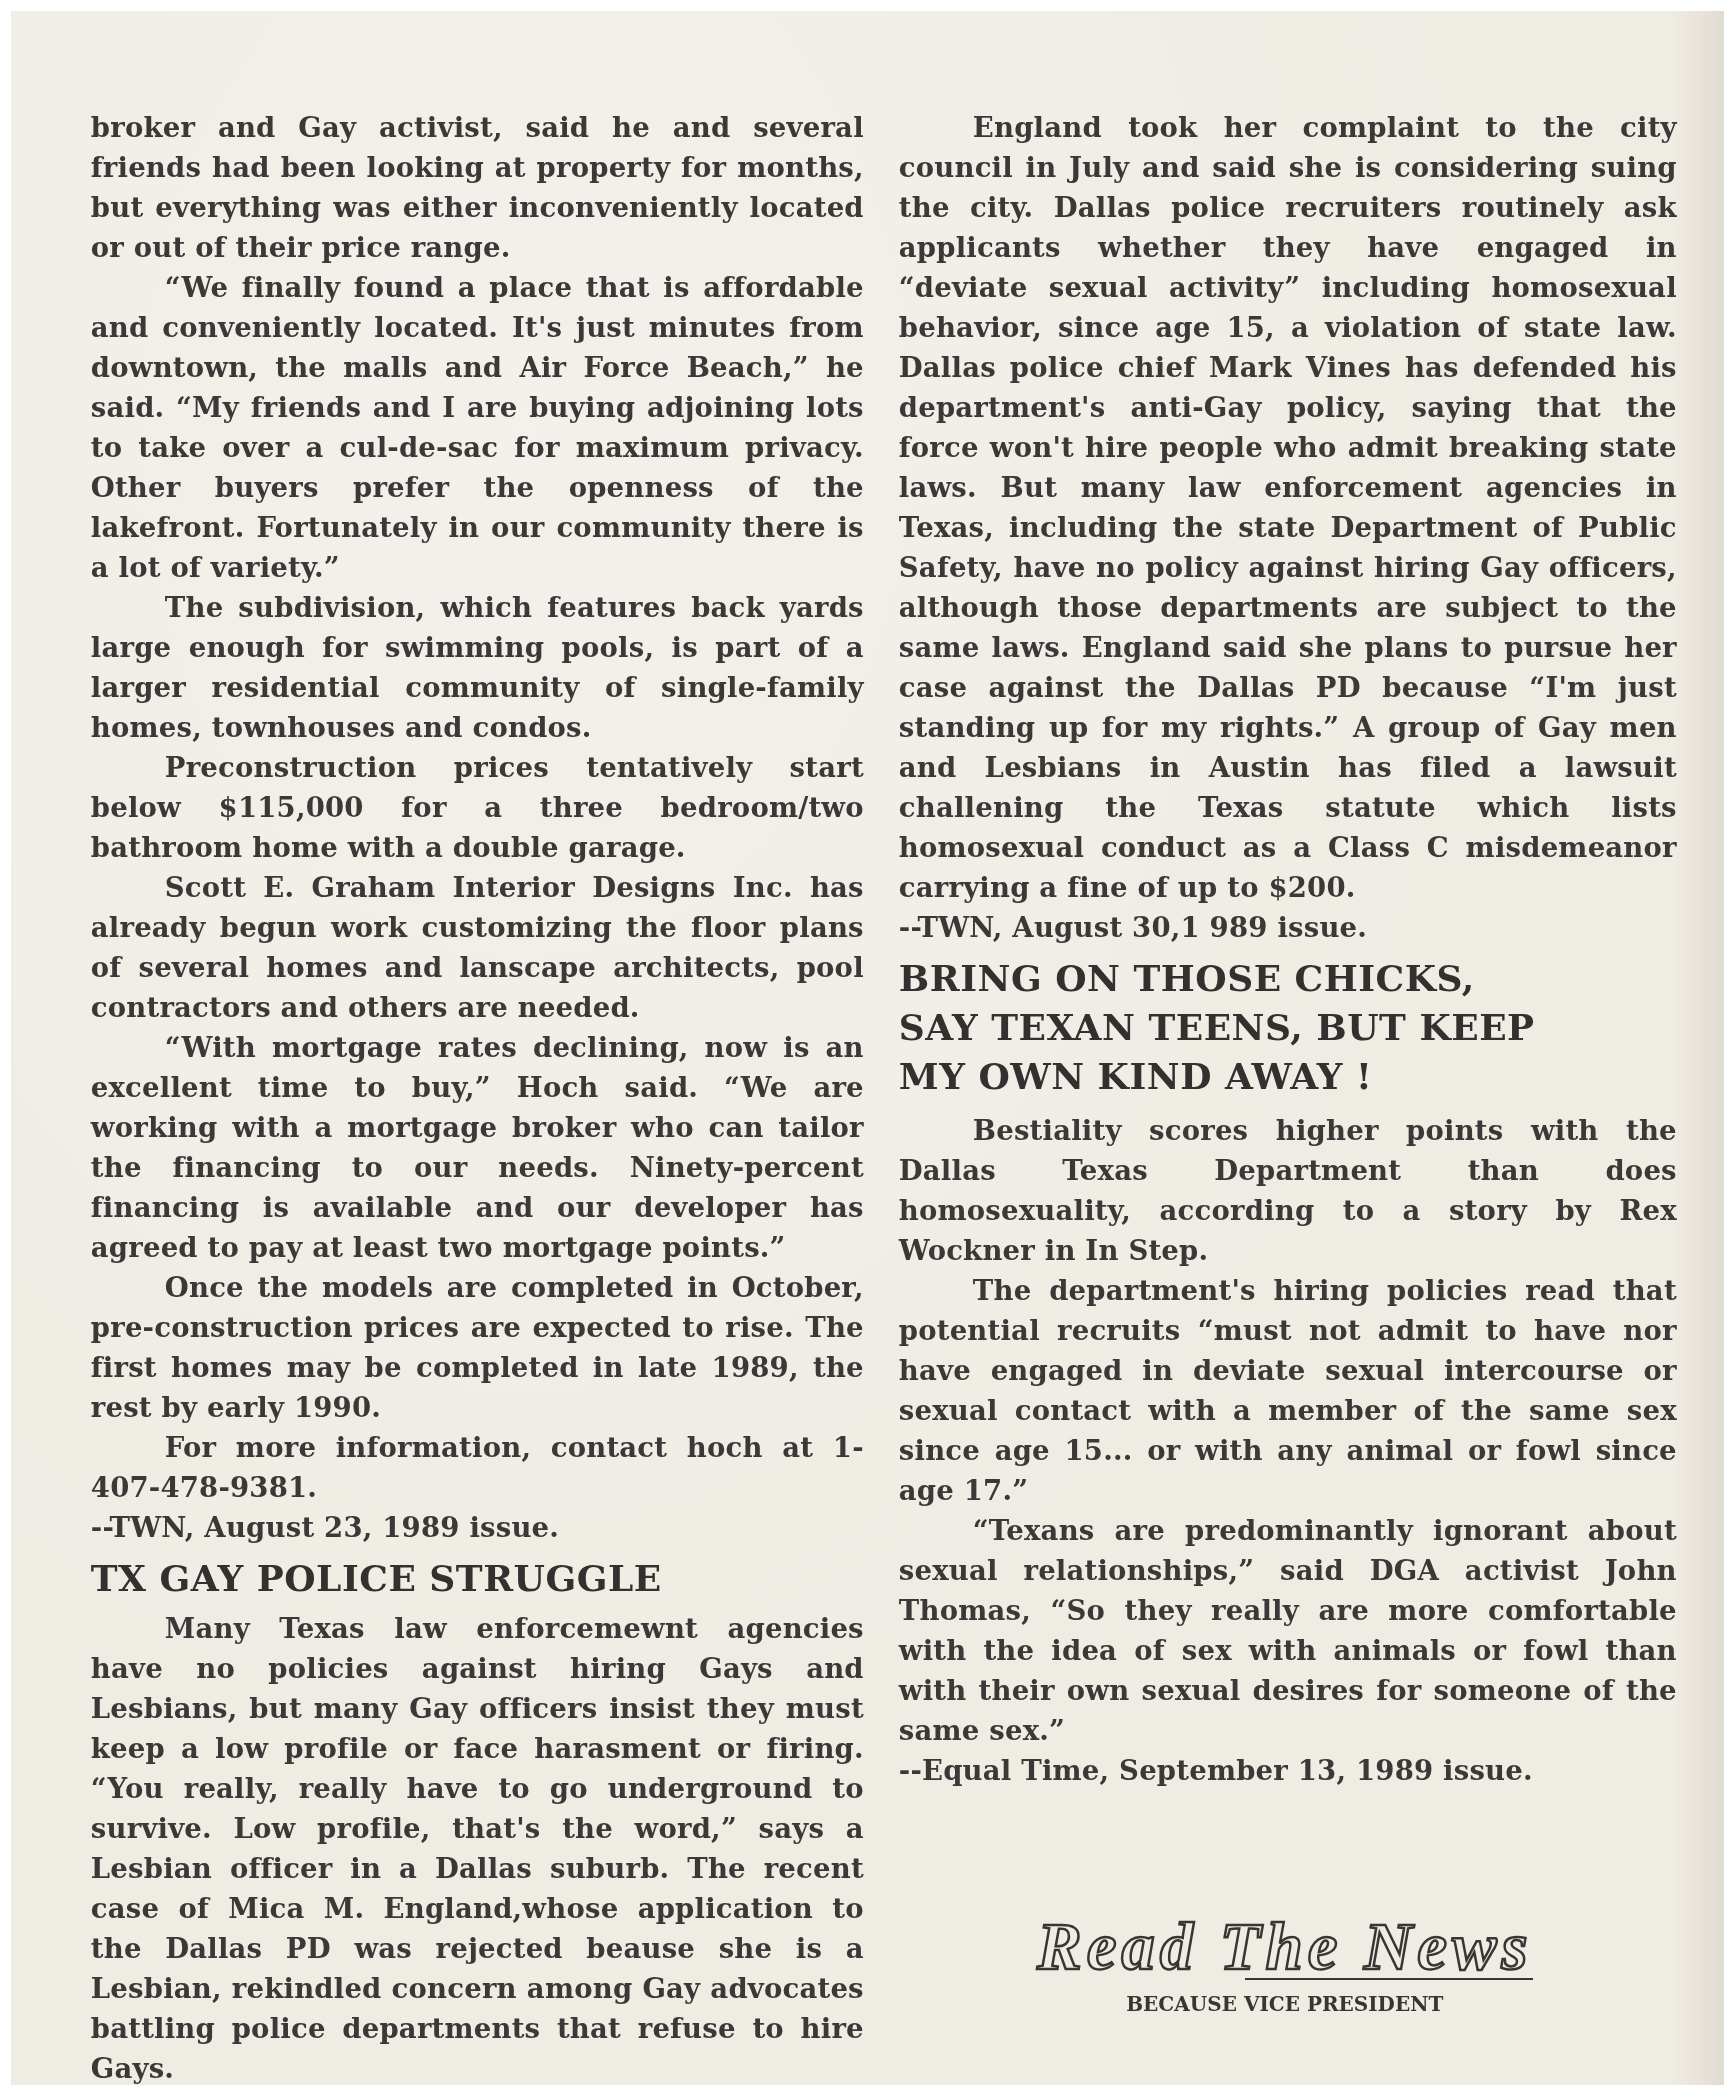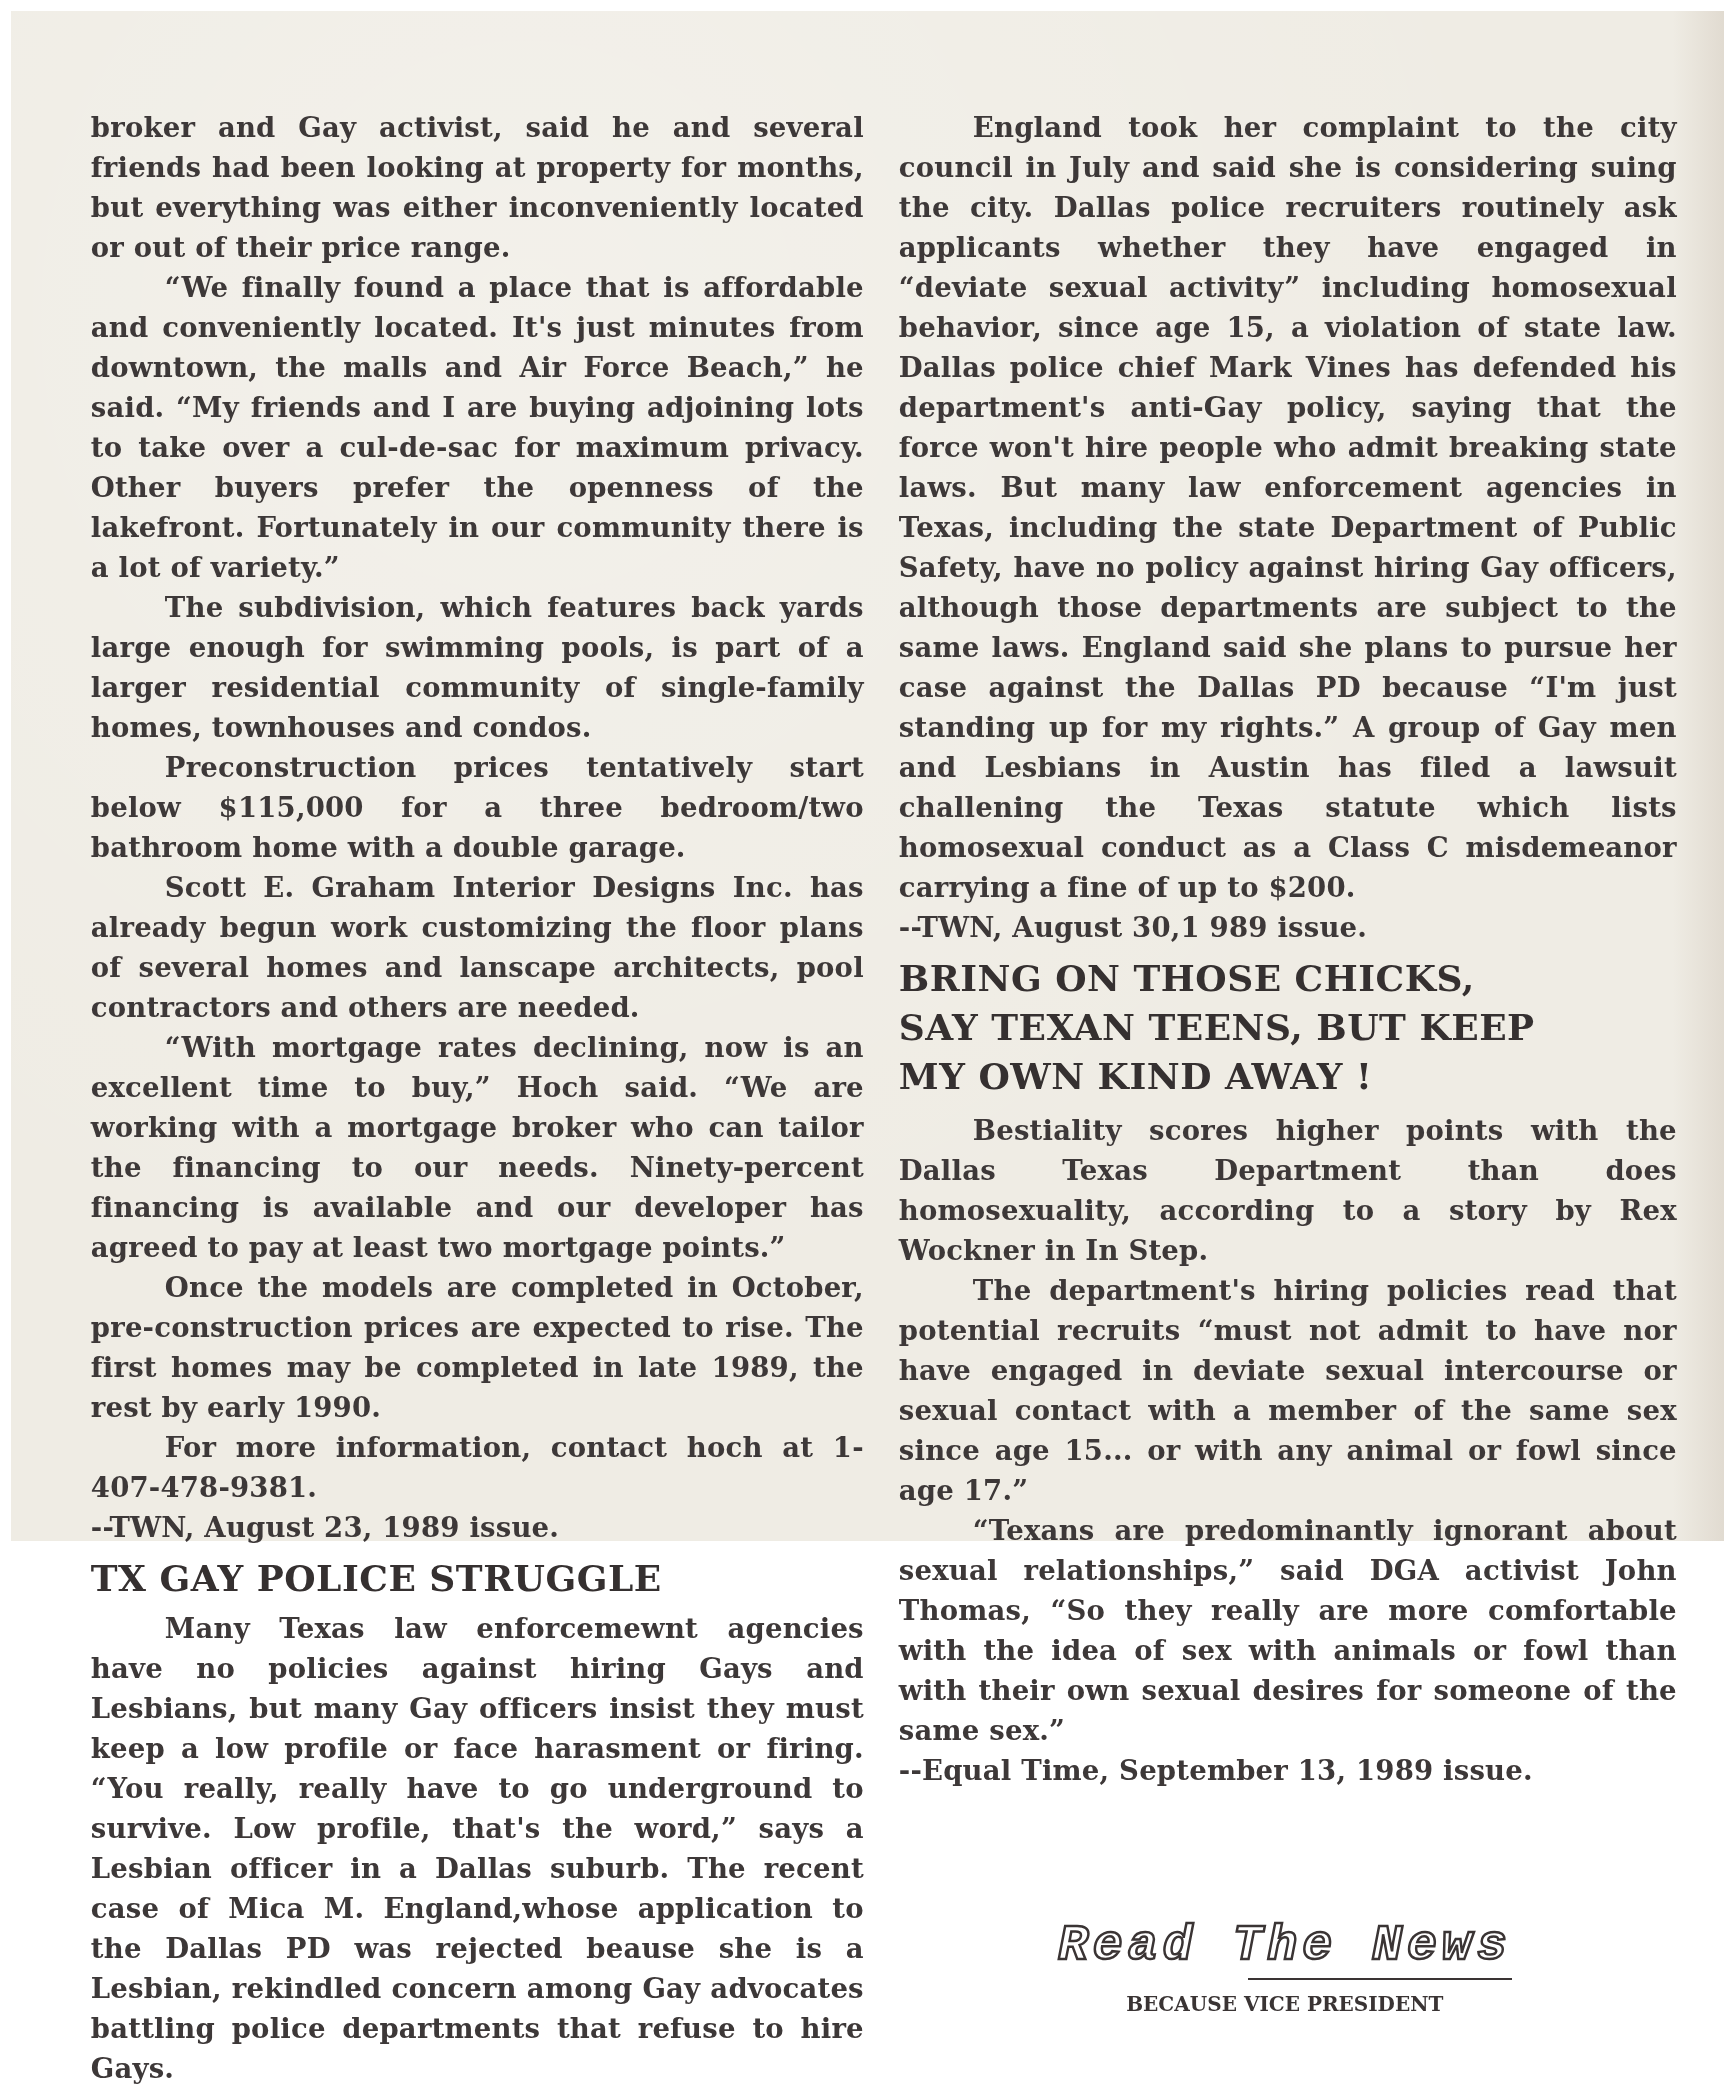--- a/index.html
+++ b/index.html
@@ -7,21 +7,21 @@
       width: 1735px; height: 2097px;
       background: #ffffff;
       position: relative;
       overflow: hidden;
       font-family: "DejaVu Serif", "Liberation Serif", serif;
       color: #3d3838;
     }
     .page {
       position: absolute;
       left: 10.8px; top: 11.3px;
-      width: 1713px; height: 1530px;
+      width: 1713px; height: 2074px;
       background: #efece4;
       background-image:
         radial-gradient(ellipse at 30% 20%, rgba(255,255,255,0.25), rgba(0,0,0,0) 60%),
         linear-gradient(90deg, rgba(0,0,0,0) 97%, rgba(160,140,120,0.18) 100%);
     }
     
     .ghost {
       position: absolute;
       left: 903px; top: 88px;
       width: 766px; height: 1915px;
@@ -66,22 +66,22 @@
       text-transform: uppercase;
     }
     h2.headline.multi { line-height: 49px; margin-top: 7px; margin-bottom: 8.8px; }
     .read-news {
       position: absolute;
       left: 891px; top: 1898px;
       width: 766px;
       text-align: center;
     }
     .masthead {
-      font-family: Liberation Mono, monospace;
-      font-size: 50px;
+      font-family: Liberation Serif, serif;
+      font-size: 67px;
       line-height: 74px;
       font-weight: 900;
       letter-spacing: 4.9px;
       color: transparent;
       -webkit-text-stroke: 2.5px #3a3434;
       text-shadow: 0 0 0 rgba(0,0,0,0);
       font-style: italic;
       white-space: nowrap;
       position: relative;
       display: inline-block;

